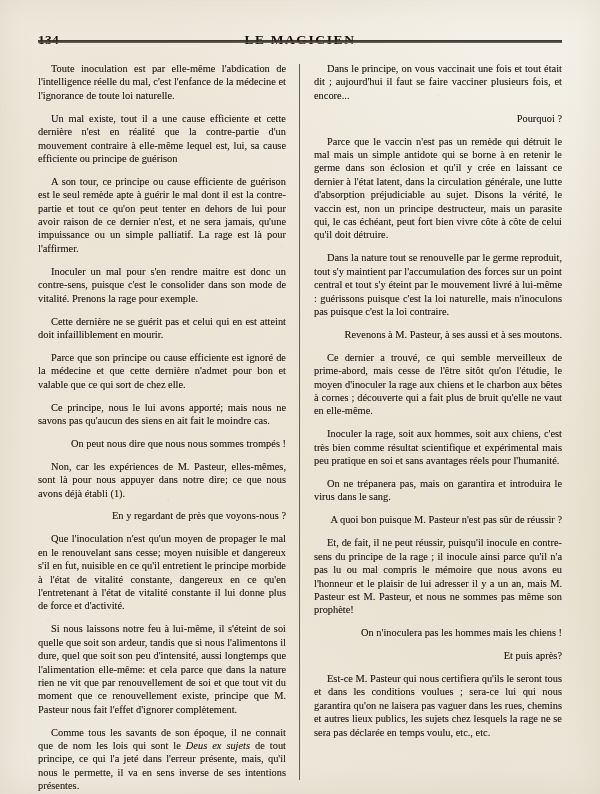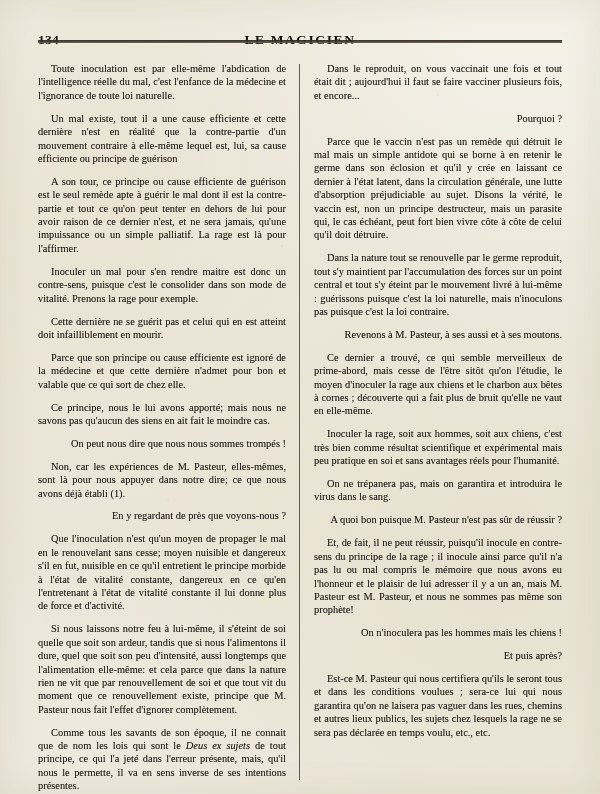--- a/index.html
+++ b/index.html
@@ -159,21 +159,21 @@
       <p class="para">Que l'inoculation n'est qu'un moyen de propager le mal en le renouvelant sans cesse; moyen nuisible et dangereux s'il en fut, nuisible en ce qu'il entretient le principe morbide à l'état de vitalité constante, dangereux en ce qu'en l'entretenant à l'état de vitalité constante il lui donne plus de force et d'activité.</p>
       <p class="para">Si nous laissons notre feu à lui-même, il s'éteint de soi quelle que soit son ardeur, tandis que si nous l'alimentons il dure, quel que soit son peu d'intensité, aussi longtemps que l'alimentation elle-même: et cela parce que dans la nature rien ne vit que par renouvellement de soi et que tout vit du moment que ce renouvellement existe, principe que M. Pasteur nous fait l'effet d'ignorer complètement.</p>
 
       <p class="para"><span>Comme tous les savants de son époque, il ne connait que de nom les lois qui sont le </span><i>Deus ex sujets</i><span> de tout principe, ce qui l'a jeté dans l'erreur présente, mais, qu'il nous le permette, il va en sens inverse de ses intentions présentes.</span></p>
 
     </div>
 
     <div class="col-divider"></div>
 
     <div class="col col-right">
-      <p class="para">Dans le reproduit, on vous vaccinait une fois et tout était dit ; aujourd'hui il faut se faire vacciner plusieurs fois, et encore...</p>
+      <p class="para">Dans le principe, on vous vaccinait une fois et tout était dit ; aujourd'hui il faut se faire vacciner plusieurs fois, et encore...</p>
       <p class="para short">Pourquoi ?</p>
       <p class="para">Parce que le vaccin n'est pas un remède qui détruit le mal mais un simple antidote qui se borne à en retenir le germe dans son éclosion et qu'il y crée en laissant ce dernier à l'état latent, dans la circulation générale, une lutte d'absorption préjudiciable au sujet. Disons la vérité, le vaccin est, non un principe destructeur, mais un parasite qui, le cas échéant, peut fort bien vivre côte à côte de celui qu'il doit détruire.</p>
       <p class="para">Dans la nature tout se renouvelle par le germe reproduit, tout s'y maintient par l'accumulation des forces sur un point central et tout s'y éteint par le mouvement livré à lui-même : guérissons puisque c'est la loi naturelle, mais n'inoculons pas puisque c'est la loi contraire.</p>
       <p class="para short">Revenons à M. Pasteur, à ses aussi et à ses moutons.</p>
       <p class="para">Ce dernier a trouvé, ce qui semble merveilleux de prime-abord, mais cesse de l'être sitôt qu'on l'étudie, le moyen d'inoculer la rage aux chiens et le charbon aux bêtes à cornes ; découverte qui a fait plus de bruit qu'elle ne vaut en elle-même.</p>
       <p class="para">Inoculer la rage, soit aux hommes, soit aux chiens, c'est très bien comme résultat scientifique et expérimental mais peu pratique en soi et sans avantages réels pour l'humanité.</p>
       <p class="para">On ne trépanera pas, mais on garantira et introduira le virus dans le sang.</p>
       <p class="para short">A quoi bon puisque M. Pasteur n'est pas sûr de réussir ?</p>
       <p class="para">Et, de fait, il ne peut réussir, puisqu'il inocule en contre-sens du principe de la rage ; il inocule ainsi parce qu'il n'a pas lu ou mal compris le mémoire que nous avons eu l'honneur et le plaisir de lui adresser il y a un an, mais M. Pasteur est M. Pasteur, et nous ne sommes pas même son prophète!</p>
       <p class="para short">On n'inoculera pas les hommes mais les chiens !</p>

